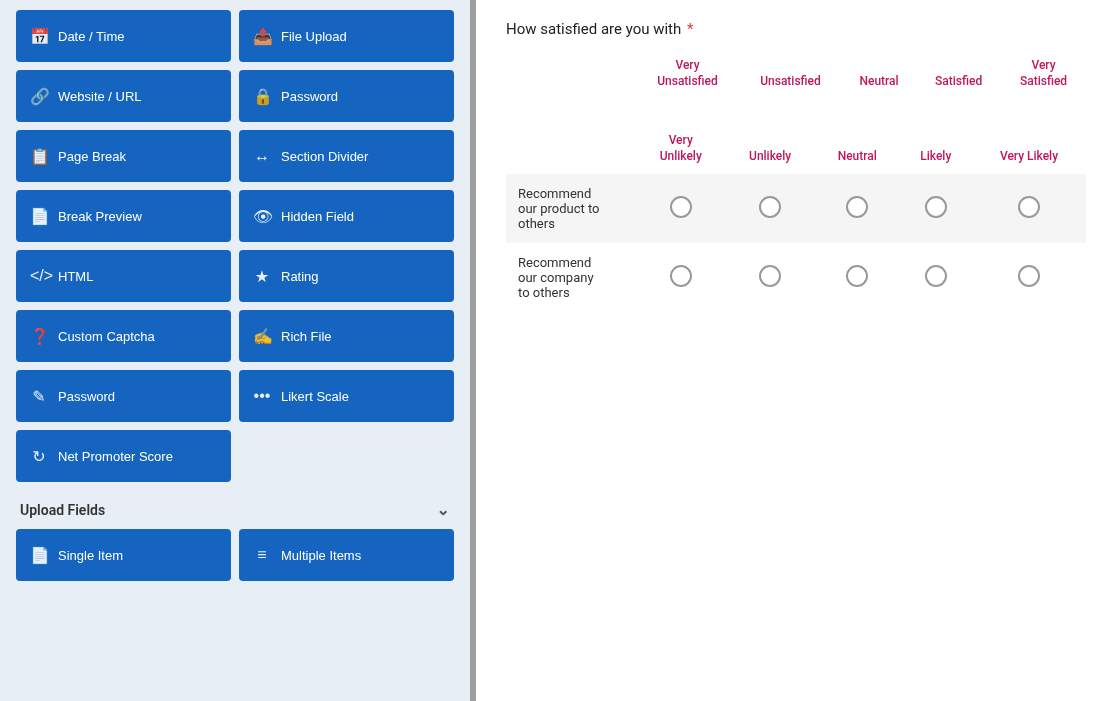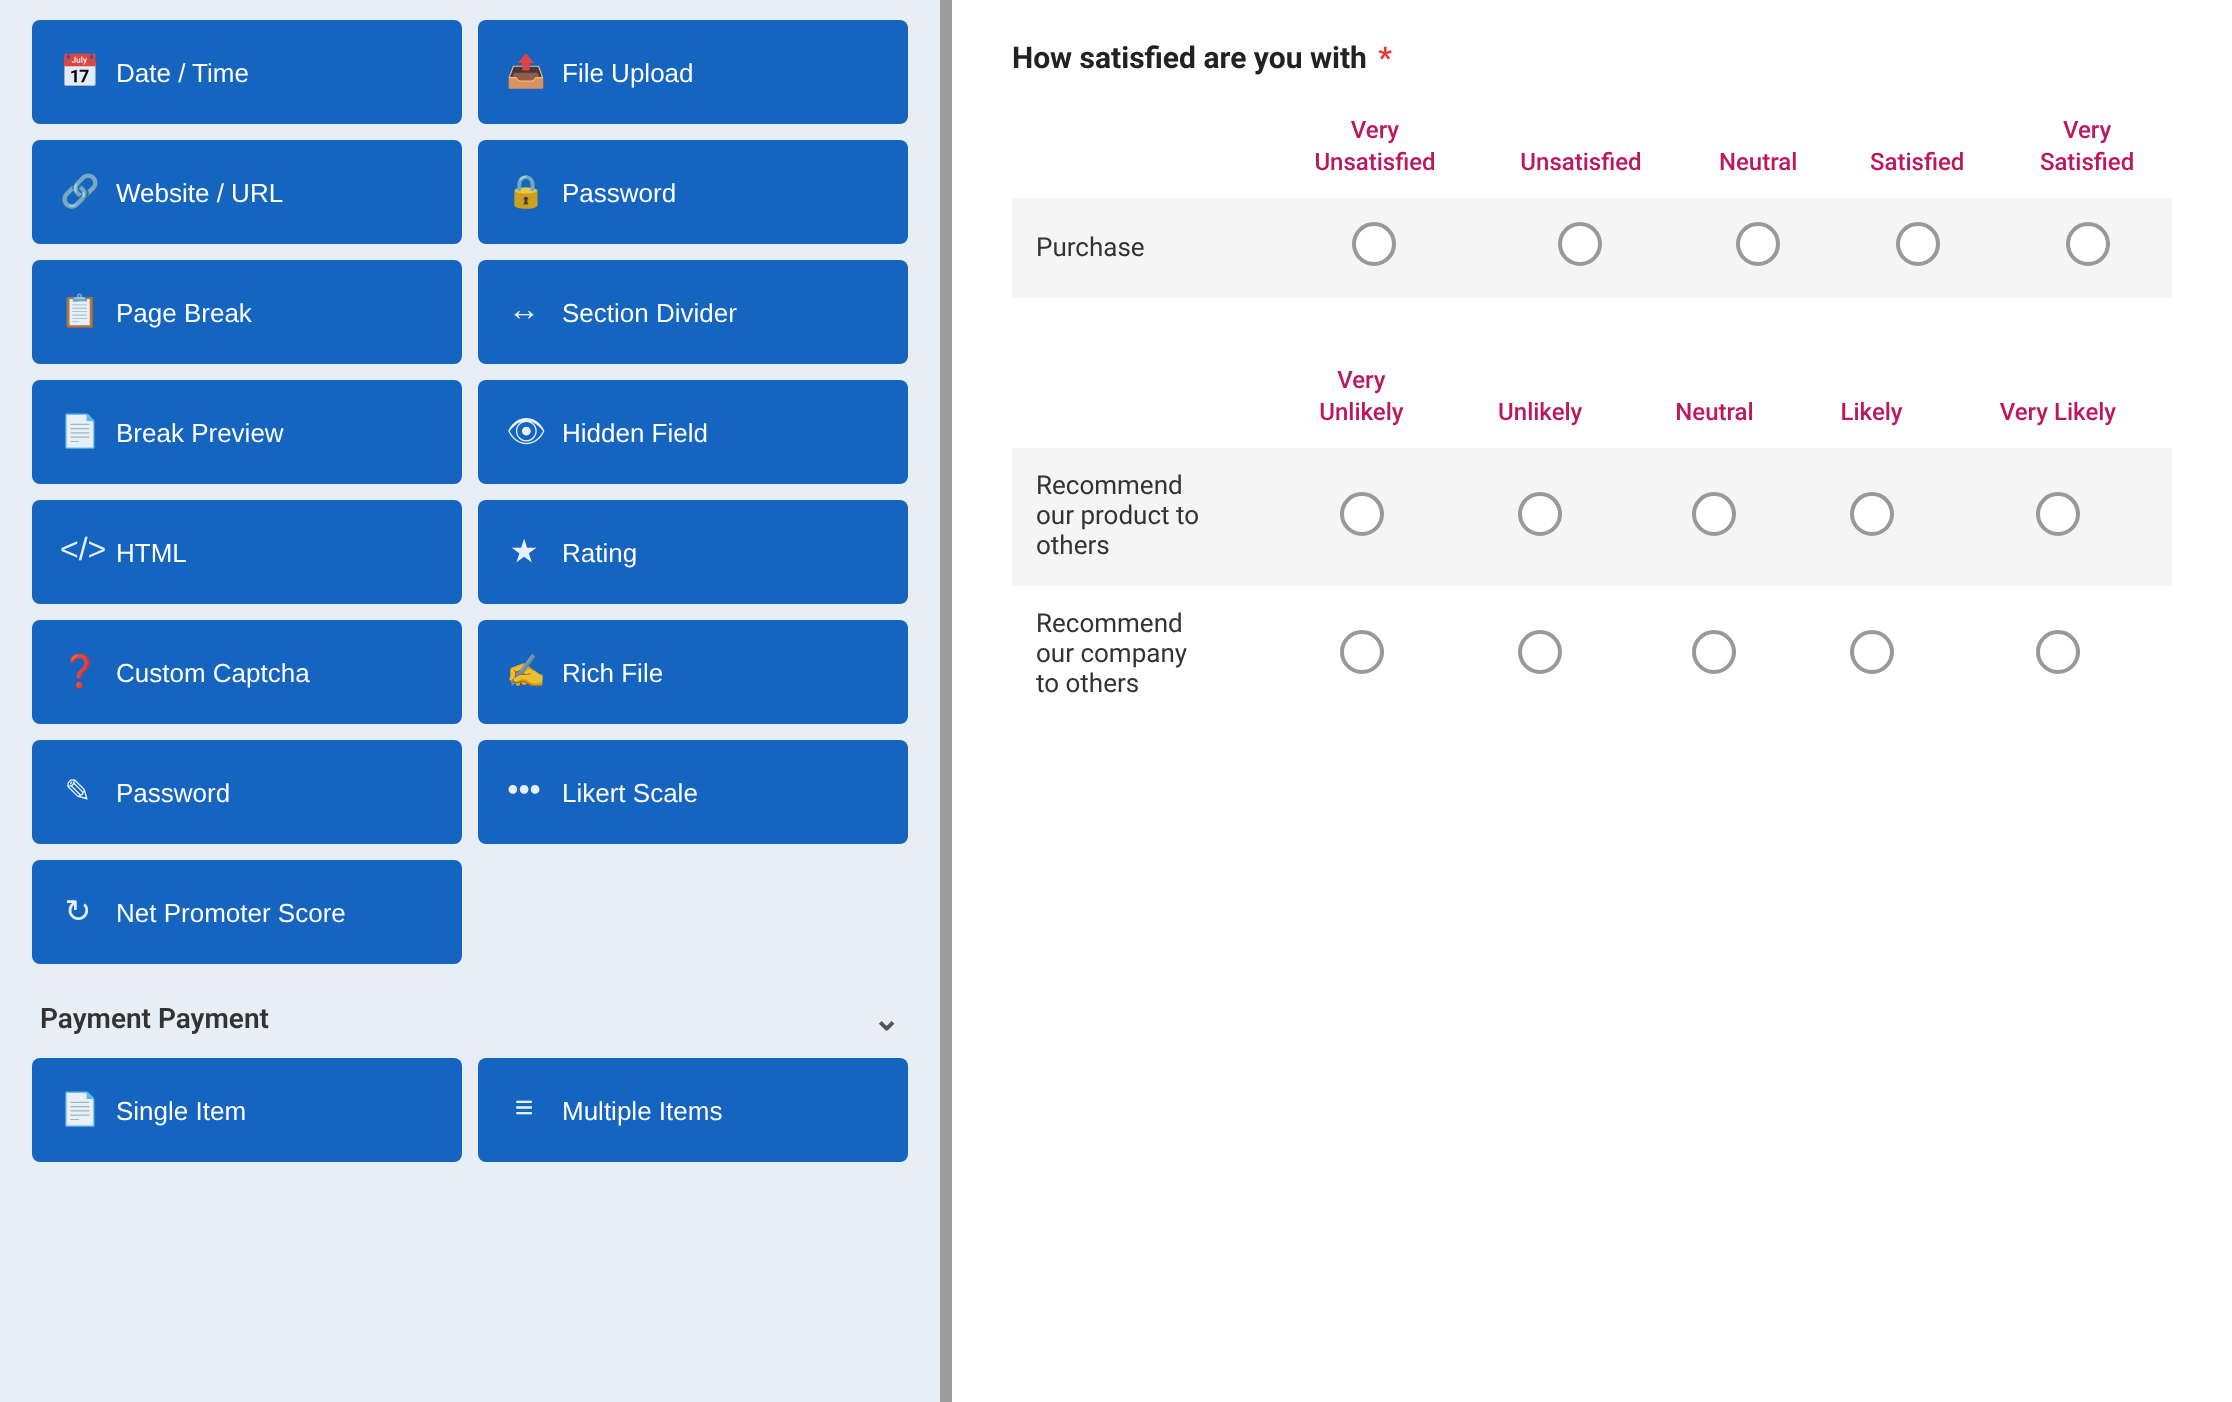--- a/index.html
+++ b/index.html
@@ -84,21 +84,21 @@
       overflow-y: auto;
       padding: 20px 30px;
     }
 
     .question-block {
       margin-bottom: 30px;
     }
 
     .question-title {
       font-size: 15px;
-      font-weight: 700;
+      font-weight: 400;
       color: #222;
       margin-bottom: 16px;
     }
 
     .required-star {
       color: #e53935;
       margin-left: 2px;
     }
 
     
@@ -217,21 +217,21 @@
         <span class="field-icon">•••</span>
         <span>Likert Scale</span>
       </button>
       <button class="field-btn">
         <span class="field-icon">↻</span>
         <span>Net Promoter Score</span>
       </button>
     </div>
 
   <div class="section-header">
-    <span>Payment Payment</span>
+    <span>Upload Fields</span>
     <span class="chevron">⌄</span>
   </div>
 
   <div class="field-grid" id="payment-field-grid">
   <button class="field-btn">
         <span class="field-icon">📄</span>
         <span>Single Item</span>
       </button>
       <button class="field-btn">
         <span class="field-icon">≡</span>
@@ -253,28 +253,20 @@
         <tr>
           <th class="row-label"></th>
           <th class="th-multiline">Very<br>Unsatisfied</th>
           <th class="th-multiline">Unsatisfied</th>
           <th class="th-multiline">Neutral</th>
           <th class="th-multiline">Satisfied</th>
           <th class="th-multiline">Very<br>Satisfied</th>
         </tr>
       </thead>
       <tbody id="likert-body-1">
-      <tr>
-            <td class="row-label">Purchase</td>
-            <td><span class="radio-circle"></span></td>
-            <td><span class="radio-circle"></span></td>
-            <td><span class="radio-circle"></span></td>
-            <td><span class="radio-circle"></span></td>
-            <td><span class="radio-circle"></span></td>
-          </tr>
         </tbody>
     </table>
   </div>
 
   <div class="question-block">
     <table class="likert-table">
       <thead>
         <tr>
           <th class="row-label"></th>
           <th class="th-multiline">Very<br>Unlikely</th>

